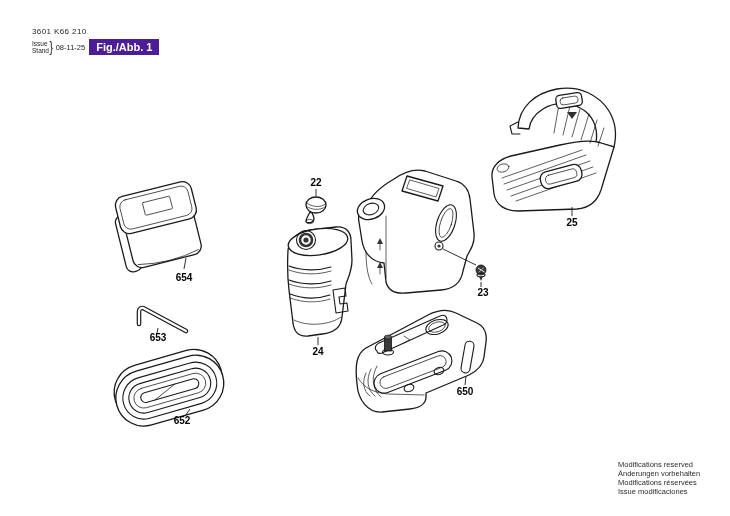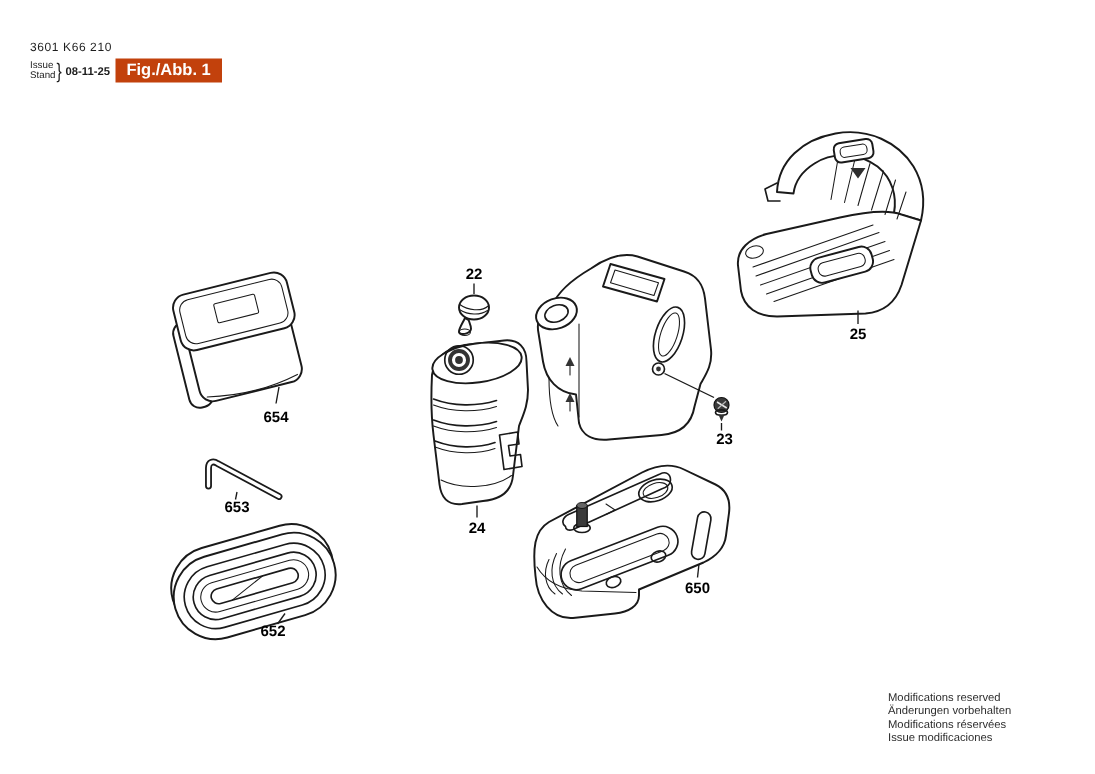--- a/index.html
+++ b/index.html
@@ -2,30 +2,30 @@
 <html><head>
 <meta charset="utf-8">
 <style>
   html,body { margin:0; padding:0; }
   body {
     width:730px; height:516px; position:relative; overflow:hidden;
     background:#ffffff;
     font-family:"Liberation Sans", sans-serif;
   }
   
-  .header { position:absolute; left:20px; top:27px; }
+  .header { position:absolute; left:32px; top:27px; }
   .part-number { font-size:8px; color:#1d1d1d; letter-spacing:0.4px; }
   .issue-row { display:flex; align-items:center; margin-top:3px; }
   .issue-stand { font-size:6.5px; line-height:7px; color:#1d1d1d; }
   .issue-stand span { display:block; }
   .brace { font-size:14px; color:#1d1d1d; margin:0 1px 0 0; transform:scaleX(0.75); display:inline-block; }
-  .date { font-size:7.5px; color:#1d1d1d; margin:0 4px 0 1px;font-weight:bold; }
-  .fig-box { background:#c2410c; color:#fff; font-weight:bold; font-size:11px; padding:1px 7px 2px 7px; height:13px; display:flex; align-items:center; }
+  .date { font-size:7.5px; color:#1d1d1d; margin:0 4px 0 1px; }
+  .fig-box { background:#4c1d95; color:#fff; font-weight:bold; font-size:11px; padding:1px 7px 2px 7px; height:13px; display:flex; align-items:center; }
   
-  .footer { position:absolute; left:592px; top:460px; font-size:7.5px; line-height:9px; color:#2d2d2d; }
+  .footer { position:absolute; left:618px; top:460px; font-size:7.5px; line-height:9px; color:#2d2d2d; }
   
   .stage { position:absolute; left:0; top:0; }
   .fw   { fill:#ffffff; stroke:#1a1a1a; stroke-width:1.3; stroke-linejoin:round; stroke-linecap:round; }
   .ln   { fill:none;    stroke:#1a1a1a; stroke-width:1.1; stroke-linejoin:round; stroke-linecap:round; }
   .thin { fill:none;    stroke:#1a1a1a; stroke-width:0.7; stroke-linejoin:round; stroke-linecap:round; }
   .ldr  { fill:none;    stroke:#1a1a1a; stroke-width:0.9; }
   .dark { fill:#3a3a3a; stroke:#111;    stroke-width:0.8; }
   .plabel { font-family:"Liberation Sans", sans-serif; font-weight:bold; font-size:10px; fill:#000; }
 </style>
 </head>

